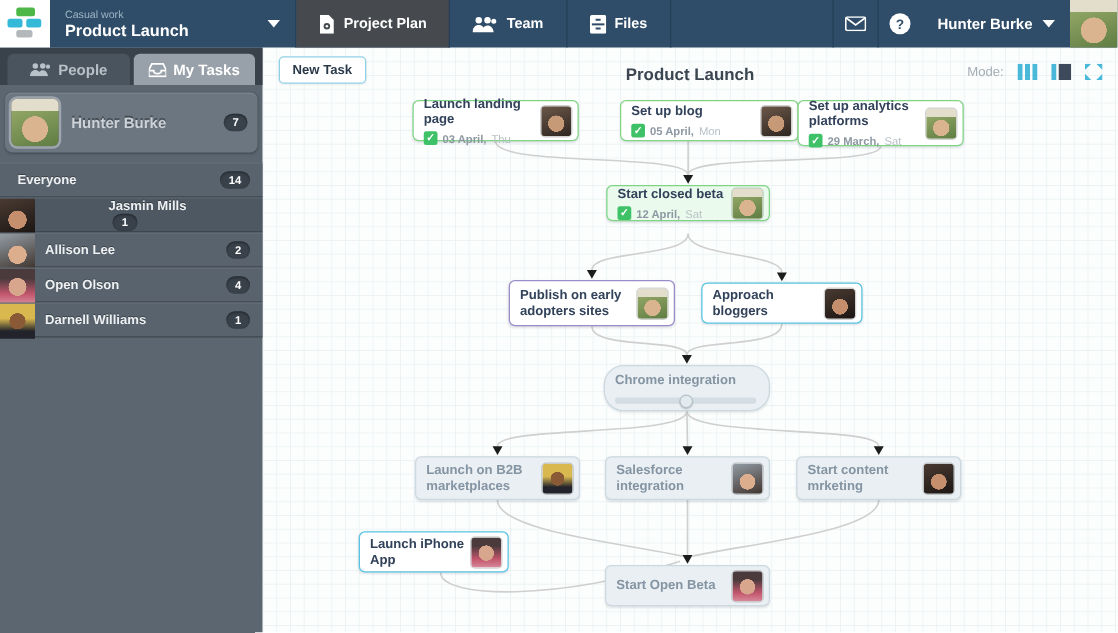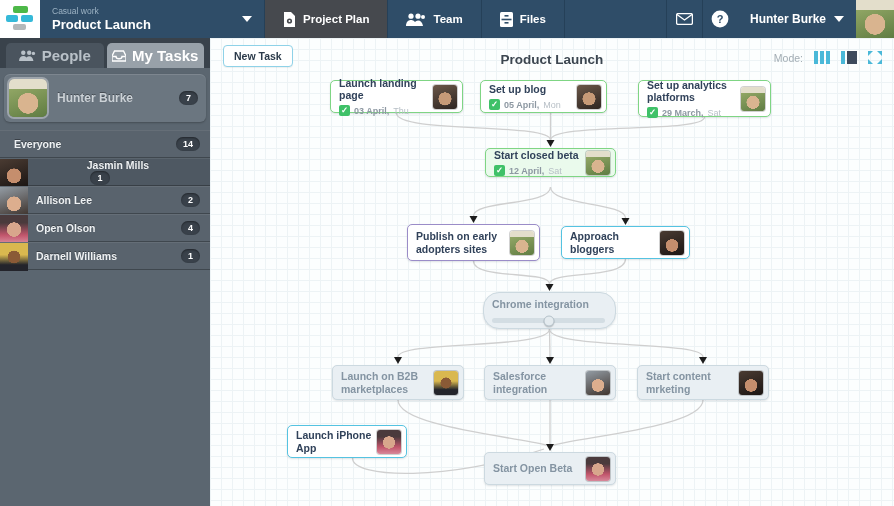--- a/index.html
+++ b/index.html
@@ -8,21 +8,21 @@
 
   
   .topbar { position:absolute; left:0; top:0; width:894px; height:38px; background:#2f4d68; display:flex; align-items:stretch; z-index:30; }
   .logo { width:40px; background:#fff; display:flex; align-items:center; justify-content:center; flex:none; }
   .logo-blocks { position:relative; width:28px; height:26px; }
   .logo-blocks i { position:absolute; border-radius:2px; }
   .lb-top { left:7px; top:0; width:15px; height:7px; background:#4db848; }
   .lb-l { left:0; top:9px; width:12px; height:7px; background:#35b9d8; }
   .lb-r { left:15px; top:9px; width:12px; height:7px; background:#35b9d8; }
   .lb-b { left:7px; top:18px; width:13px; height:6px; background:#b3b8ba; }
-  .proj-sel { display:flex; align-items:center; padding:0 12px 0 12px; width:224px; flex:none; cursor:pointer; }
+  .proj-sel { display:flex; align-items:center; padding:0 12px 0 12px; width:196px; flex:none; cursor:pointer; }
   .proj-txt { flex:1; }
   .proj-workspace { font-size:8.5px; color:#9db3c4; }
   .proj-name { font-size:13px; font-weight:bold; color:#fff; margin-top:1px; }
   .caret { width:0; height:0; border-left:5px solid transparent; border-right:5px solid transparent; border-top:6px solid #fff; flex:none; }
   .tb-tabs { display:flex; align-items:stretch; border-left:1px solid #254058; }
   .tb-tab { display:flex; align-items:center; gap:7px; padding:0 18px; color:#fff; font-size:11.5px; font-weight:bold; border-right:1px solid #254058; cursor:pointer; }
   .tb-tab.active { background:#46494e; }
   .tb-spacer { flex:1; }
   .tb-icon-btn { width:36px; display:flex; align-items:center; justify-content:center; border-left:1px solid #254058; cursor:pointer; }
   .tb-icon-btn:last-of-type { border-right:1px solid #254058; }
@@ -48,21 +48,21 @@
   .av-jack { background:
       radial-gradient(circle at 50% 52%, #d8a68c 0 35%, rgba(0,0,0,0) 36%),
       linear-gradient(180deg,#4a3a3c 0 28%, #c2566c 72%, #d8889a); }
   .av-darnell { background:
       radial-gradient(circle at 50% 50%, #8a5a36 0 32%, rgba(0,0,0,0) 33%),
       linear-gradient(180deg,#d9b84f 0 42%, #23242b 78%); }
 
   
   .sidebar { position:absolute; left:0; top:38px; width:210px; height:468px; background:#5b6670; z-index:20; }
   .sb-tabstrip { height:30px; background:#39424b; display:flex; align-items:flex-end; padding:0 6px; gap:3px; }
-  .sb-tab { height:25px; flex:1; display:flex; align-items:center; justify-content:center; gap:6px; border-radius:5px 5px 0 0; font-size:15px; font-weight:bold; cursor:pointer; }
+  .sb-tab { height:25px; flex:1; display:flex; align-items:center; justify-content:center; gap:6px; border-radius:5px 5px 0 0; font-size:12px; font-weight:bold; cursor:pointer; }
   .sb-tab.inactive { background:#4a545e; color:#b9c1c8; }
   .sb-tab.active { background:#98a1a9; color:#fff; }
   .me-card { margin:6px 4px 8px 4px; background:#6b7680; border-radius:6px; padding:5px 8px 5px 5px; display:flex; align-items:center; gap:10px; cursor:pointer; box-shadow:inset 0 1px 0 rgba(255,255,255,.12), 0 1px 2px rgba(0,0,0,.25); }
   .me-av { width:38px; height:38px; border-radius:5px; box-shadow:0 0 0 2px rgba(255,255,255,.35); flex:none; }
   .me-name { flex:1; font-size:12px; font-weight:bold; color:#ccd2d7; text-shadow:0 -1px 0 rgba(0,0,0,.35); }
   .badge { background:#39414a; color:#fff; font-size:9px; font-weight:bold; border-radius:9px; padding:2px 7px; flex:none; box-shadow:inset 0 1px 2px rgba(0,0,0,.4); }
   .sb-row { position:relative; height:28px; display:flex; align-items:center; background:#59636d; border-top:1px solid rgba(255,255,255,.07); border-bottom:1px solid rgba(0,0,0,.28); cursor:pointer; padding-right:10px; }
   .sb-row.hl { background:#4e5862;flex-direction:column; }
   .sb-row-av { position:absolute; left:0; top:0; width:28px; height:28px; }
   .sb-row-name { flex:1; margin-left:36px; font-size:10.5px; font-weight:bold; color:#eef1f3; text-shadow:0 -1px 0 rgba(0,0,0,.35); }
@@ -276,21 +276,21 @@
     <div class="node done" style="left:120px;top:42px;width:133px;height:33px">
       <div class="node-title">Launch landing page</div>
       <div class="node-date">
         <span class="check">✓</span>
         <span class="date-strong">03 April,</span>
         <span class="date-day">Thu</span>
       </div>
       <div class="node-avatar av av-dave"></div>
     </div>
 
-    <div class="node done" style="left:270px;top:42px;width:127px;height:33px">
+    <div class="node done" style="left:286px;top:42px;width:143px;height:33px">
       <div class="node-title">Set up blog</div>
       <div class="node-date">
         <span class="check">✓</span>
         <span class="date-strong">05 April,</span>
         <span class="date-day">Mon</span>
       </div>
       <div class="node-avatar av av-dave"></div>
     </div>
 
     <div class="node done" style="left:428px;top:42px;width:133px;height:37px">

